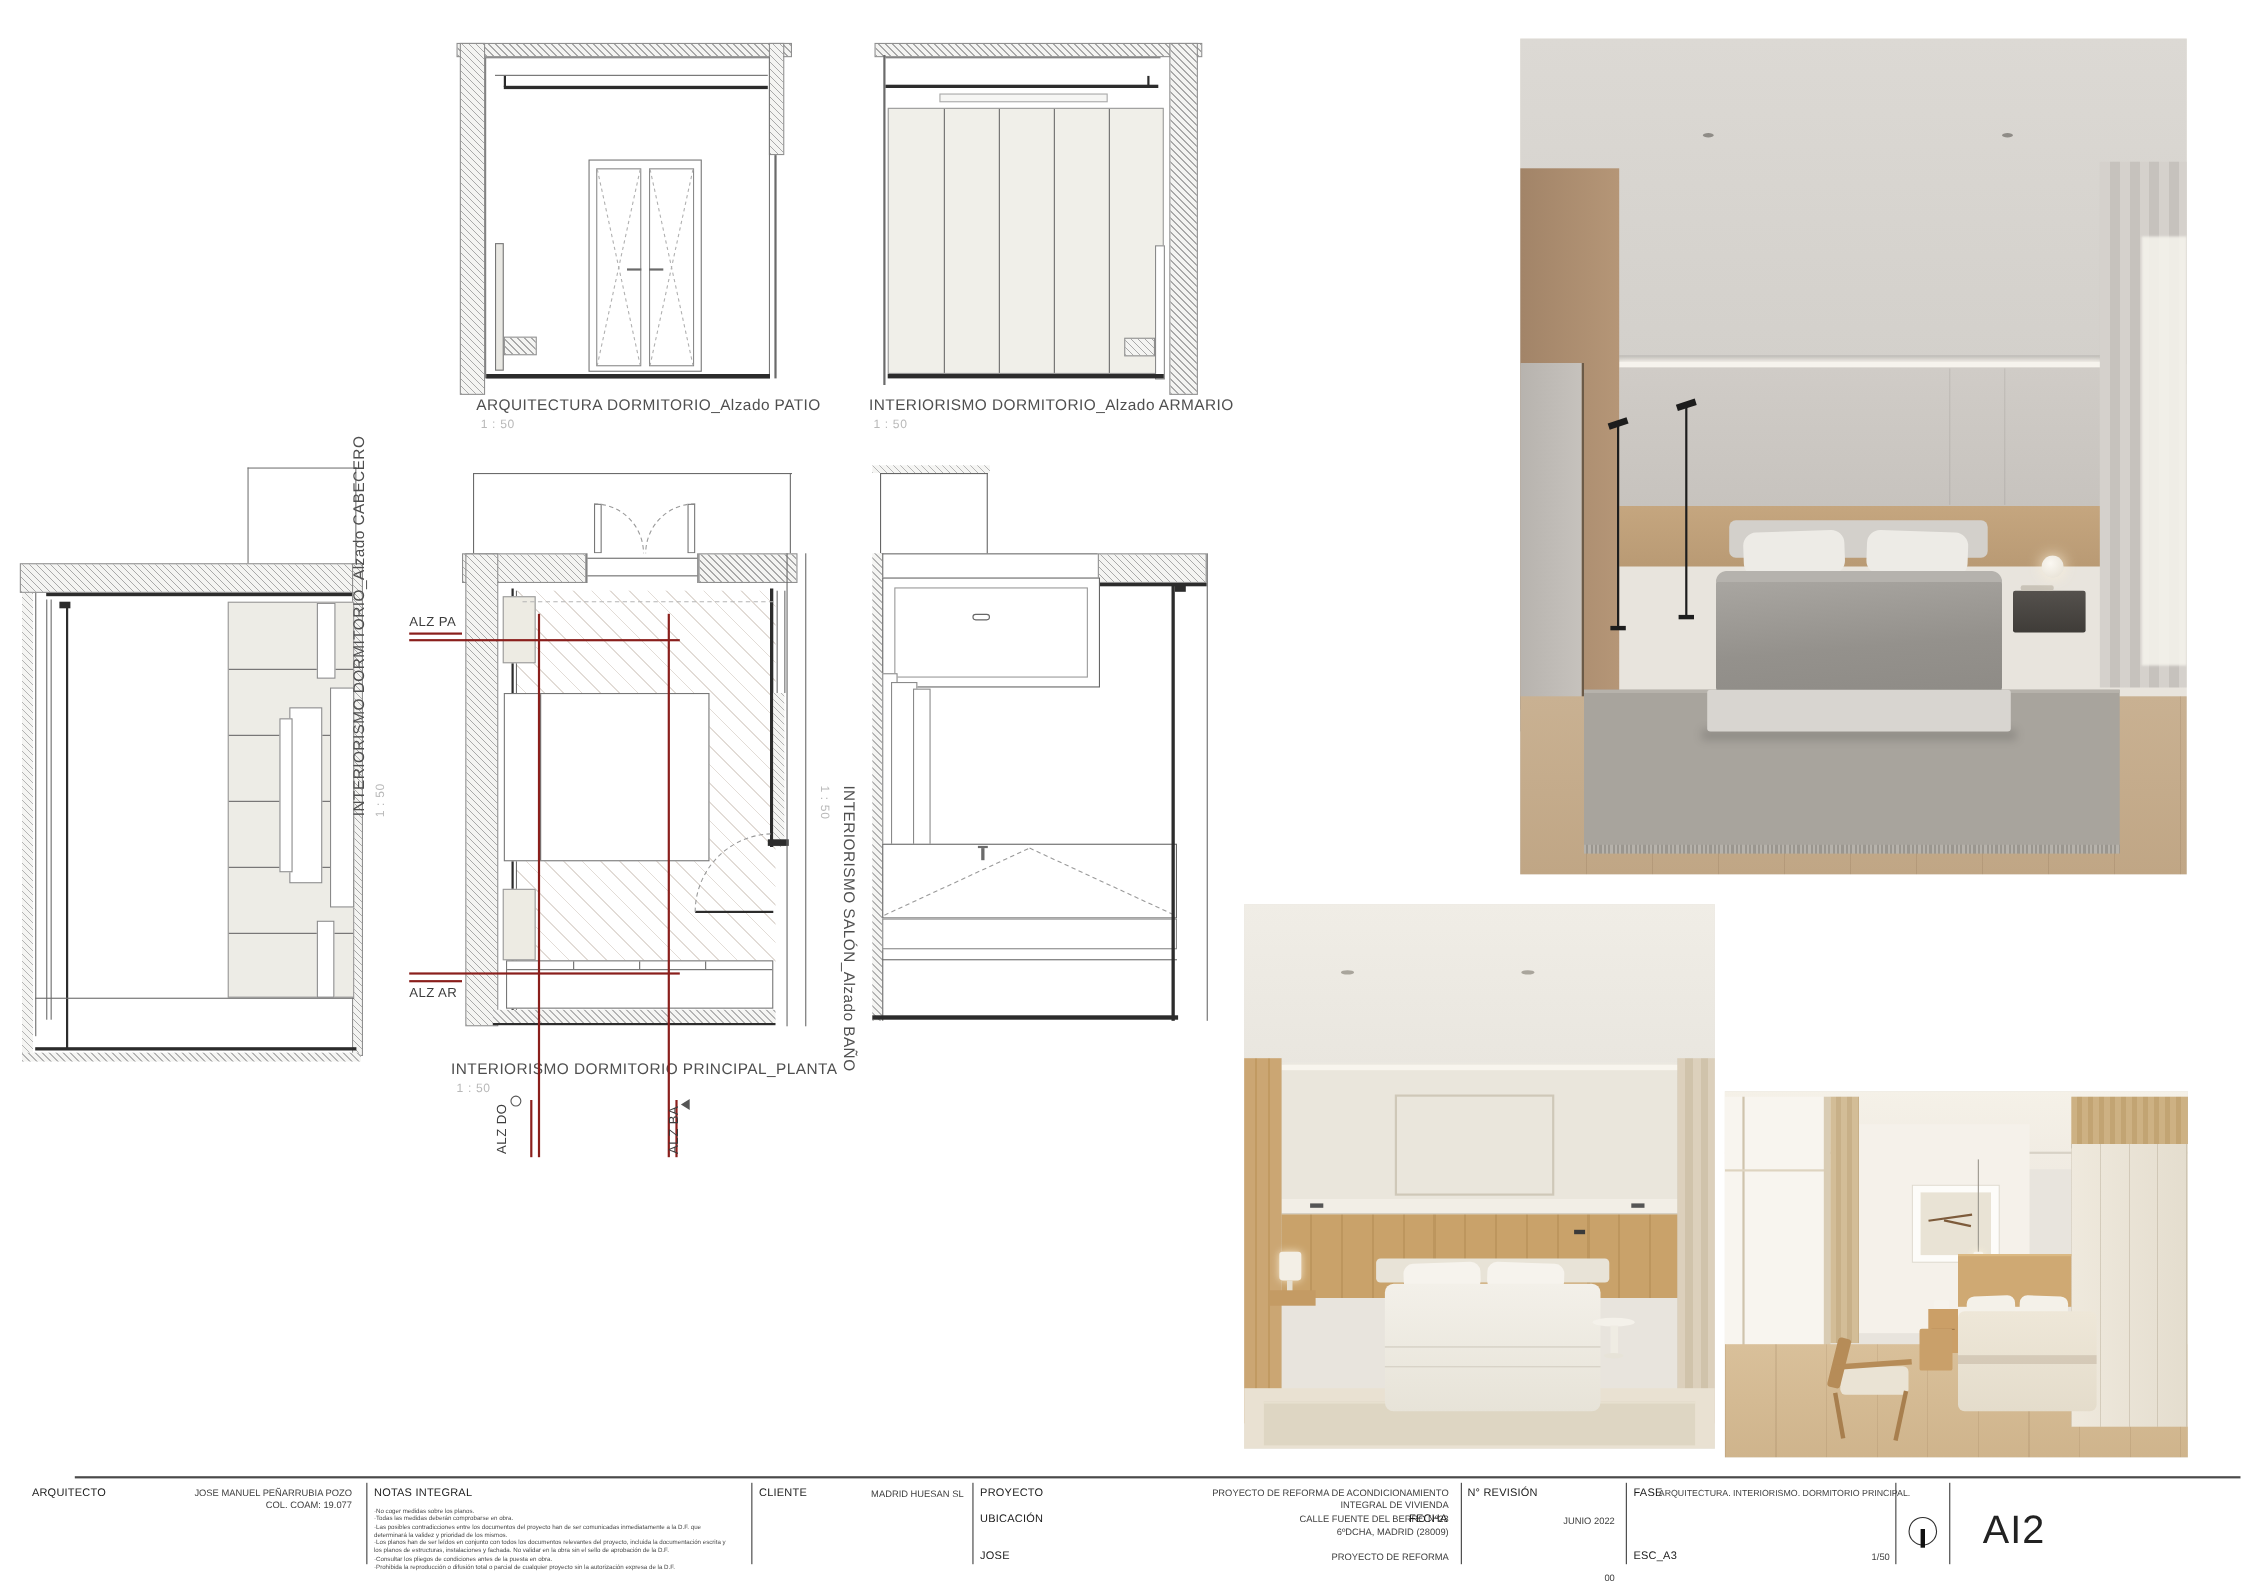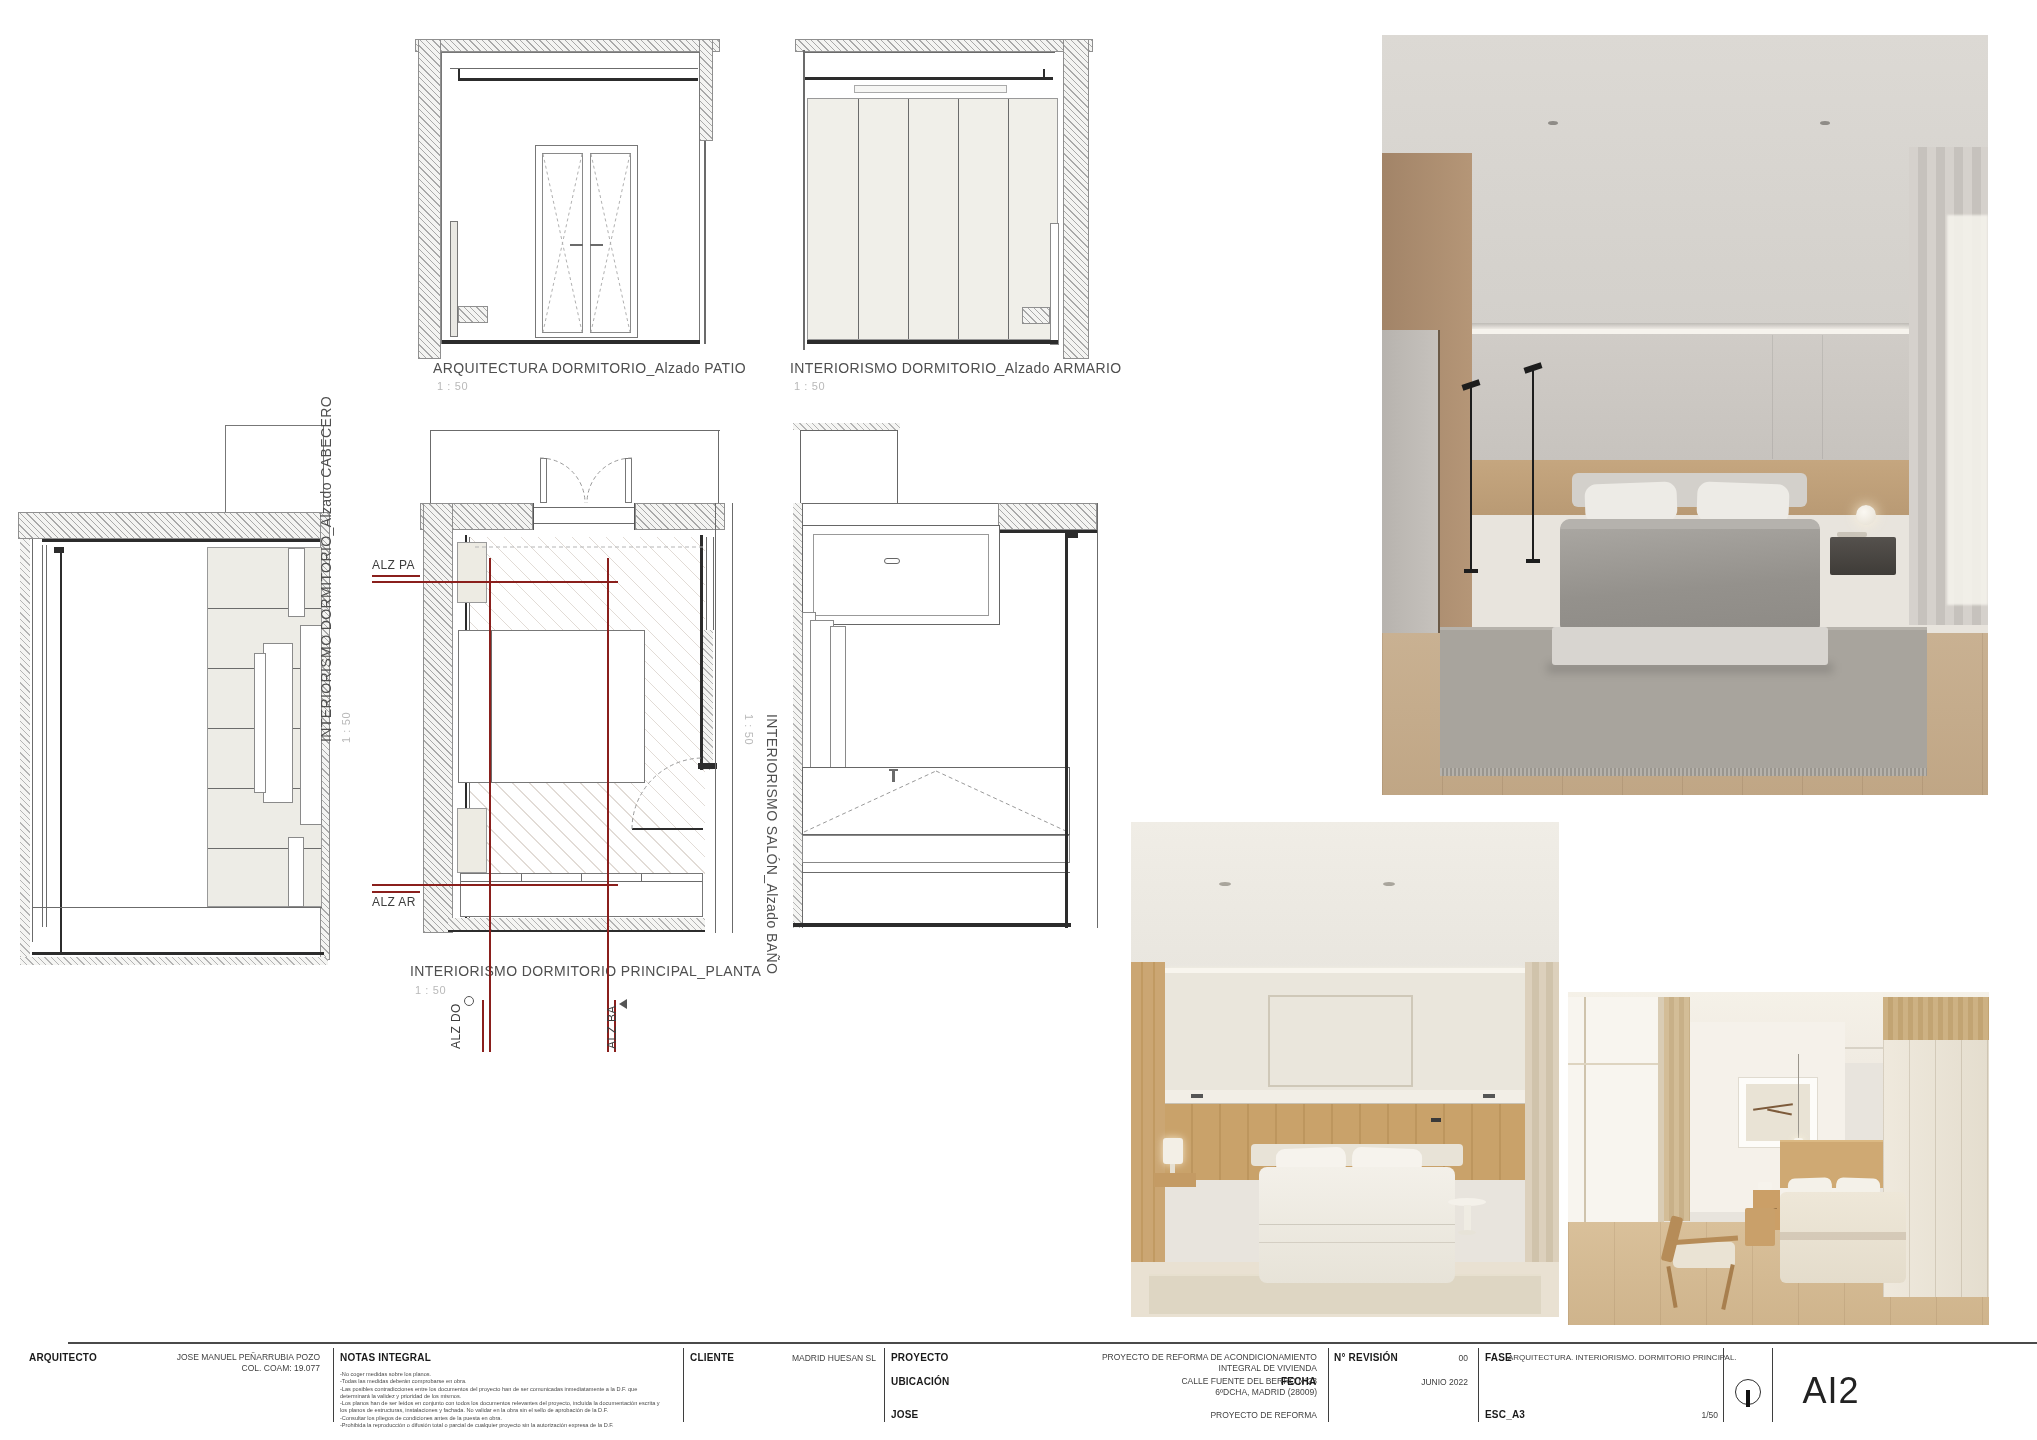--- a/index.html
+++ b/index.html
@@ -11,21 +11,21 @@
 .ln{background:#6b6b6b}
 .dk{background:#2c2c2c}
 .wb{background:#fff;border:1px solid #8a8a8a}
 .beige{background:#edebe3;border:1px solid #9a9a9a}
 .dwg-title{font-size:14px;color:#4f4f4f;letter-spacing:.4px;white-space:nowrap}
 .dwg-scale{font-size:11px;color:#b9b9b9;letter-spacing:.6px;white-space:nowrap}
 .rot-up{transform:rotate(-90deg);transform-origin:left bottom;white-space:nowrap;height:16px;line-height:16px}
 .rot-dn{transform:rotate(90deg);transform-origin:left top;white-space:nowrap;height:16px;line-height:16px}
 .alz{font-size:12px;color:#3d3d3d;letter-spacing:.4px;white-space:nowrap}
 .red{background:#8a1f1c}
-.tb-label{font-size:10px;font-weight:bold;color:#1a1a1a;letter-spacing:.2px;white-space:nowrap}
+.tb-label{font-size:10px;font-weight:normal;color:#1a1a1a;letter-spacing:.2px;white-space:nowrap}
 .tb-val{font-size:8.5px;color:#3f3f3f;text-align:right;line-height:1.3}
 .tb-note{font-size:5.6px;color:#4a4a4a;line-height:1.3}
 .vdiv{width:1px;background:#3f3f3f;top:1348px;height:74px}
 .photo{overflow:hidden;background:#e8e4dd}
 </style>
 </head>
 <body>
 
 <div class="a" style="left:415px;top:33px;width:305px;height:330px">
   <div class="a hatch" style="left:0;top:6px;width:305px;height:13px"></div>
@@ -337,21 +337,21 @@
 <div class="a tb-label" style="left:891px;top:1352px">PROYECTO</div>
 <div class="a tb-val" style="left:1087px;top:1352px;width:230px">PROYECTO DE REFORMA DE ACONDICIONAMIENTO INTEGRAL DE VIVIENDA</div>
 <div class="a tb-label" style="left:891px;top:1376px">UBICACIÓN</div>
 <div class="a tb-val" style="left:1162px;top:1376px;width:155px">CALLE FUENTE DEL BERRO Nº23 6ºDCHA, MADRID (28009)</div>
 <div class="a tb-label" style="left:891px;top:1409px">JOSE</div>
 <div class="a tb-val" style="left:1167px;top:1410px;width:150px">PROYECTO DE REFORMA</div>
 
 <div class="a vdiv" style="left:1328px"></div>
 
 <div class="a tb-label" style="left:1334px;top:1352px">N° REVISIÓN</div>
-<div class="a tb-val" style="left:1408px;top:1353px;width:60px">00</div>
+<div class="a tb-val" style="left:1408px;top:1429px;width:60px">00</div>
 <div class="a tb-label" style="left:1281px;top:1376px">FECHA</div>
 <div class="a tb-val" style="left:1388px;top:1377px;width:80px">JUNIO 2022</div>
 
 <div class="a vdiv" style="left:1478px"></div>
 
 <div class="a tb-label" style="left:1485px;top:1352px">FASE</div>
 <div class="a tb-val" style="left:1508px;top:1353px;width:210px;white-space:nowrap;font-size:8px">ARQUITECTURA. INTERIORISMO. DORMITORIO PRINCIPAL.</div>
 <div class="a tb-label" style="left:1485px;top:1409px">ESC_A3</div>
 <div class="a tb-val" style="left:1658px;top:1410px;width:60px">1/50</div>
 

